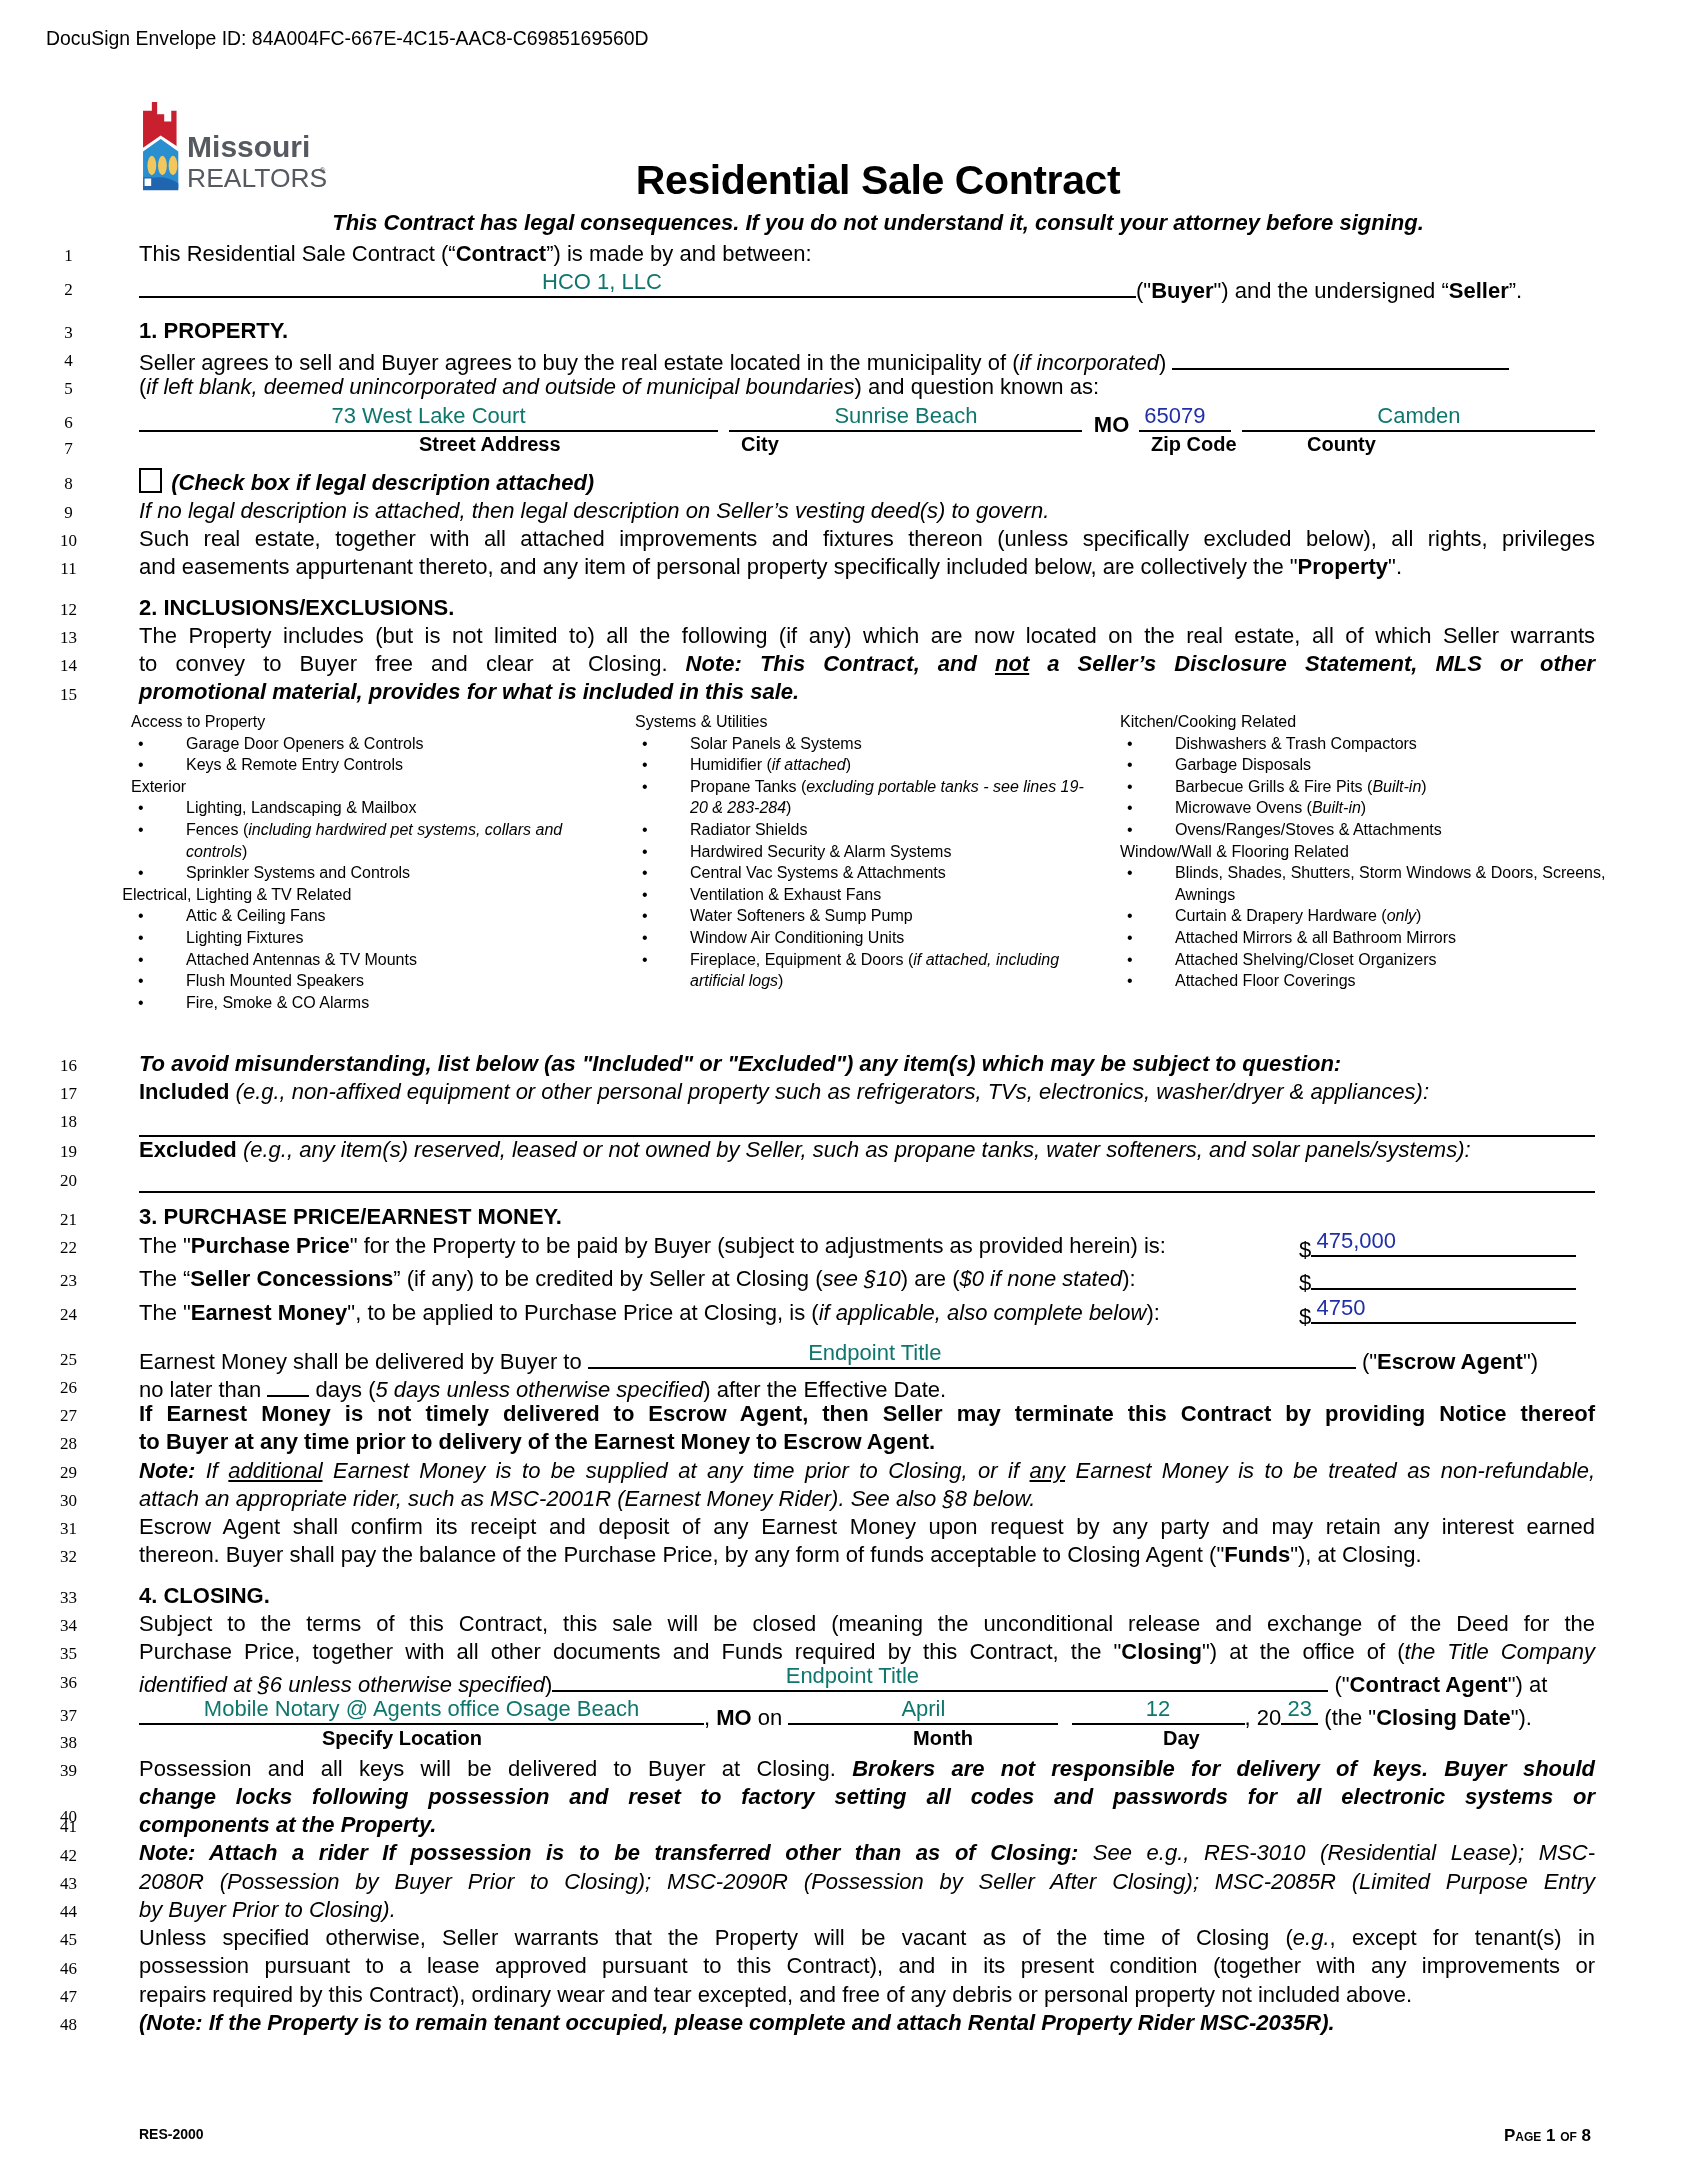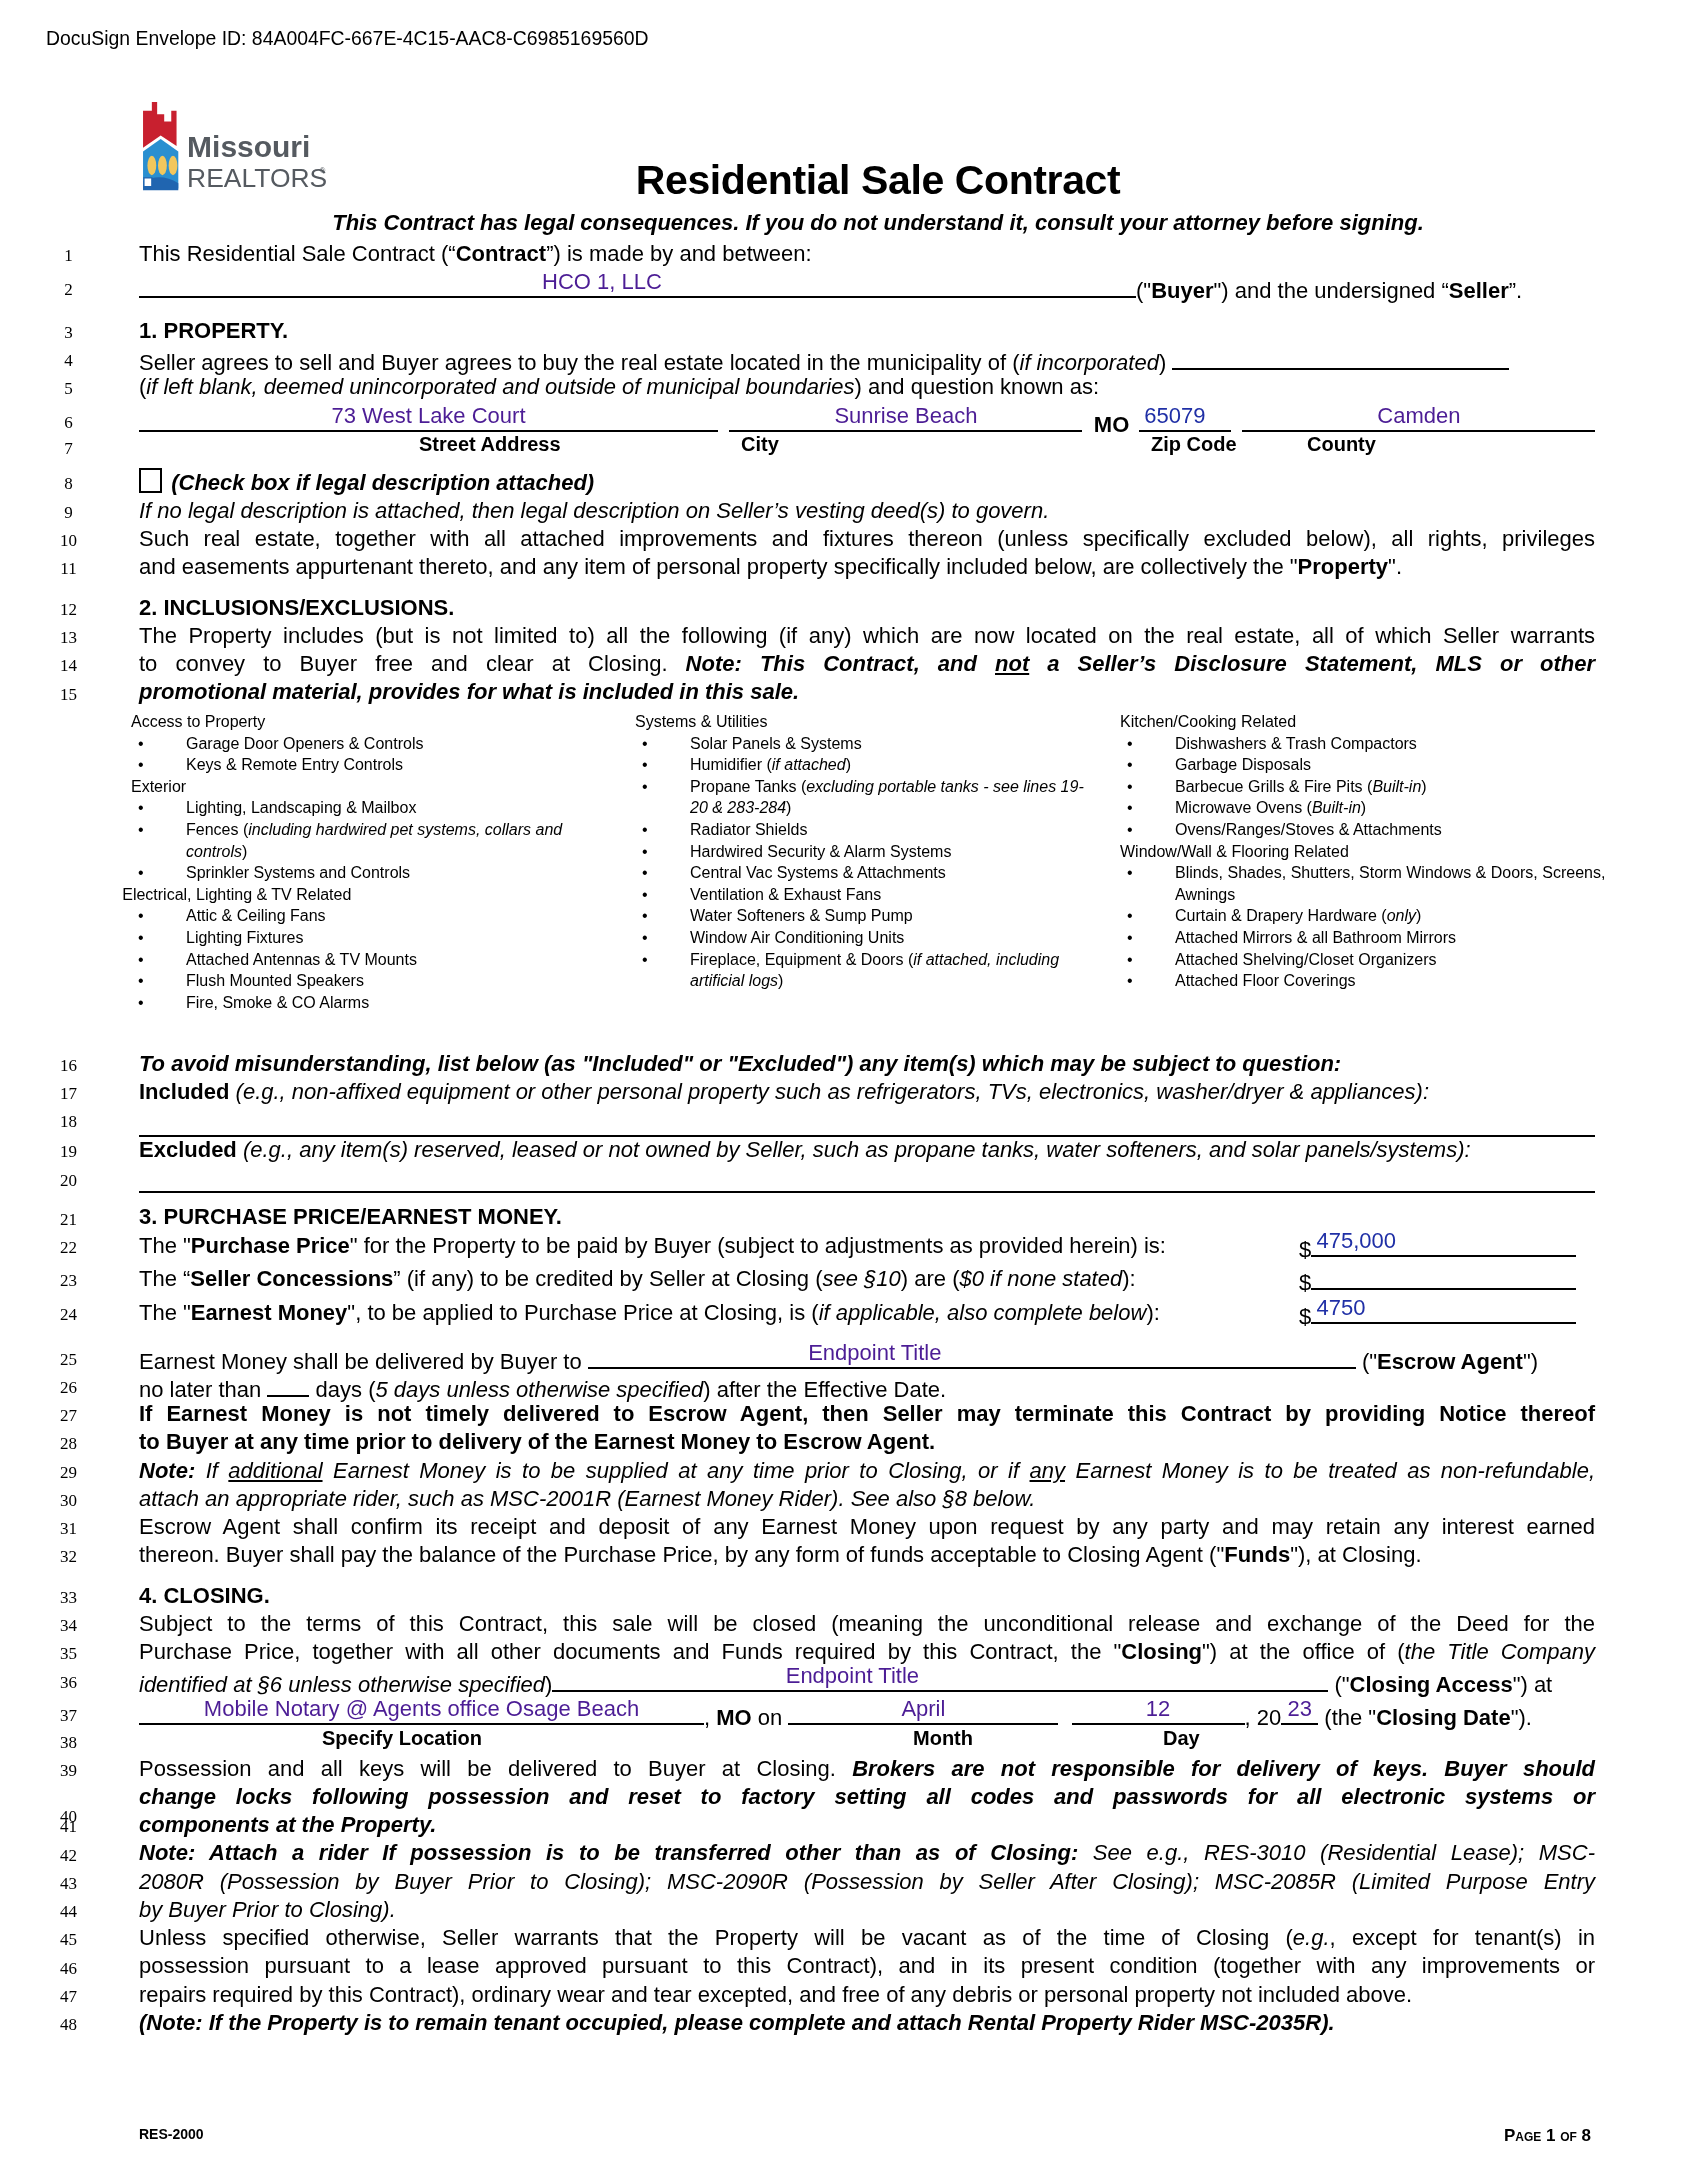--- a/index.html
+++ b/index.html
@@ -11,21 +11,21 @@
   .title { left: 0; width: 1756px; text-align: center; top: 157px; font-size: 41px; font-weight: bold; letter-spacing: -0.4px; }
   .subtitle { left: 0; width: 1756px; text-align: center; top: 210px; font-size: 22px; font-weight: bold; font-style: italic; }
   .ln { position: absolute; left: 42px; width: 53px; font-family: "Liberation Serif", serif; font-size: 17px; text-align: center; }
   .row { position: absolute; left: 139px; width: 1456px; font-size: 22px; line-height: 28px; white-space: nowrap; }
   .just { white-space: normal; text-align: justify; text-align-last: justify; }
   .b { font-weight: bold; }
   .i { font-style: italic; }
   .u { text-decoration: underline; }
   .fill { color: #1f2fa6; }
   .blank { display: inline-block; border-bottom: 2.2px solid #000; height: 23px; vertical-align: baseline; position: relative; }
-  .blank .fv { position: absolute; left: 0; right: 0; bottom: 0; text-align: center; color: #4c1d95; }
+  .blank .fv { position: absolute; left: 0; right: 0; bottom: 0; text-align: center; color: #0f766e; }
   .blank .fvl { position: absolute; left: 5.3px; bottom: 0; color: #1f2fa6; }
   .caption { position: absolute; font-size: 20px; font-weight: bold; }
   .checkbox { display: inline-block; width: 19.4px; height: 21px; border: 2.2px solid #000; vertical-align: -3.5px; margin-right: 8.8px; }
   .col { position: absolute; font-size: 16px; line-height: 21.6px; }
   .col .h { font-weight: normal; }
   .col .it { position: relative; padding-left: 55px; }
   .col .it::before { content: "•"; position: absolute; left: 7px; }
   .full-line { position: absolute; left: 139px; width: 1456px; border-bottom: 2.2px solid #000; }
   .footer-l { left: 139px; top: 2126px; font-size: 14px; font-weight: bold; }
   .footer-r { right: 97px; top: 2126px; font-size: 17px; font-weight: bold; font-variant: small-caps; }
@@ -237,21 +237,21 @@
 <div class="row" style="top:1541px">
   <span>thereon.  Buyer shall pay the balance of the Purchase Price, by any form of funds acceptable to Closing Agent ("</span><b>Funds</b><span>"), at Closing.</span>
 </div>
 
 <div class="row b" style="top:1582px">4.    CLOSING.</div>
 <div class="row just" style="top:1610px">Subject to the terms of this Contract, this sale will be closed (meaning the unconditional release and exchange of the Deed for the</div>
 <div class="row just" style="top:1638px">
   <span>Purchase Price, together with all other documents and Funds required by this Contract, the "</span><b>Closing</b><span>") at the office of (</span><i>the Title Company</i>
 </div>
 <div class="row" style="top:1667px">
-  <i>identified at §6 unless otherwise specified</i><span>)</span><span class="blank" style="width:776px"><span class="fv" style="right:176px">Endpoint Title</span></span><span> ("</span><b>Closing Access</b><span>") at</span>
+  <i>identified at §6 unless otherwise specified</i><span>)</span><span class="blank" style="width:776px"><span class="fv" style="right:176px">Endpoint Title</span></span><span> ("</span><b>Contract Agent</b><span>") at</span>
 </div>
 <div class="row" style="top:1700px">
   <span class="blank" style="width:565px"><span class="fv">Mobile Notary @ Agents office Osage Beach</span></span><span>, </span><b>MO</b><span> on </span><span class="blank" style="width:270px"><span class="fv">April</span></span>
   <span class="blank" style="width:173px;margin-left:7px"><span class="fv">12</span></span><span>, 20</span><span class="blank" style="width:37px"><span class="fv">23</span></span><span> (the "</span><b>Closing Date</b><span>").</span>
 </div>
 <div class="caption" style="left:322px;top:1727px">Specify Location</div>
 <div class="caption" style="left:913px;top:1727px">Month</div>
 <div class="caption" style="left:1163px;top:1727px">Day</div>
 <div class="row just" style="top:1755px">
   <span>Possession and all keys will be delivered to Buyer at Closing.  </span><b class="i">Brokers are not responsible for delivery of keys.  Buyer should</b>

